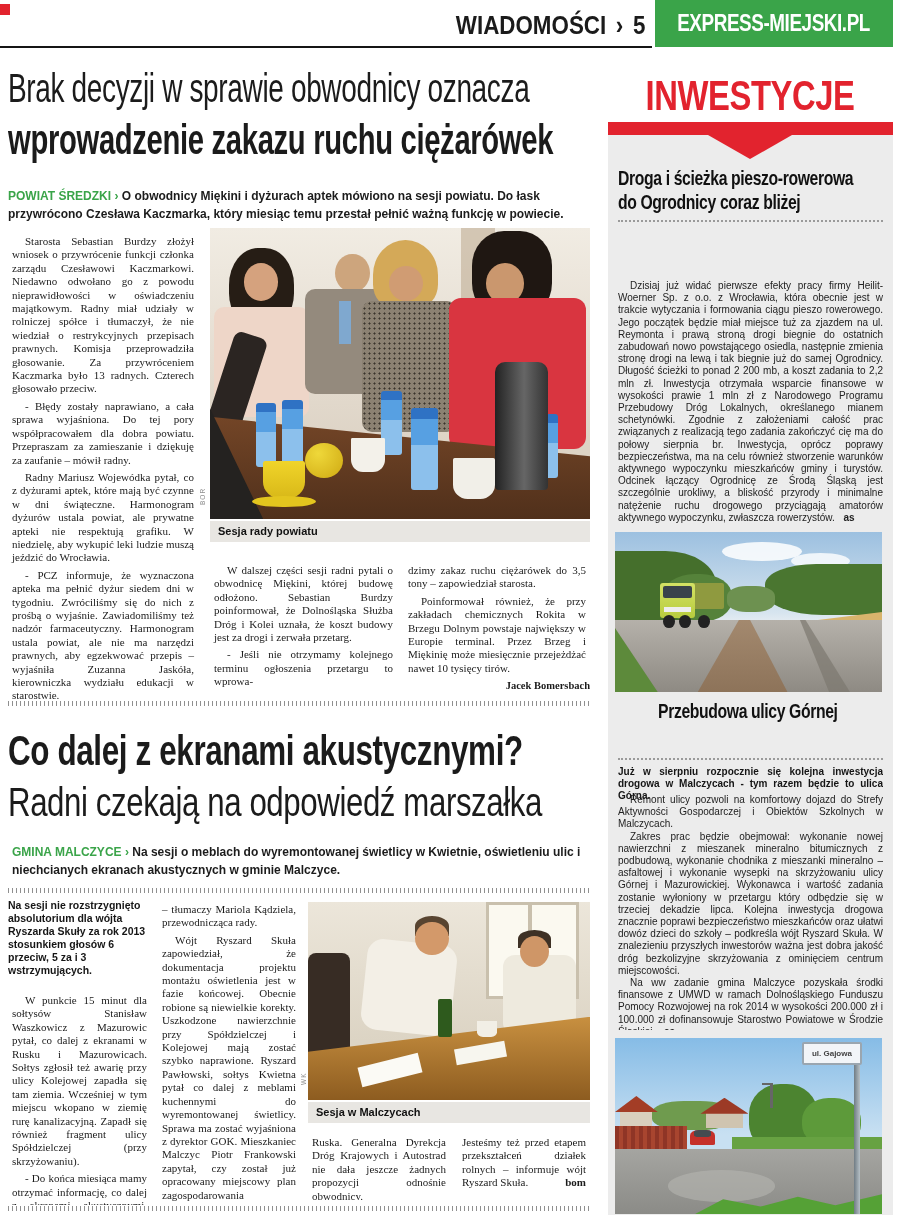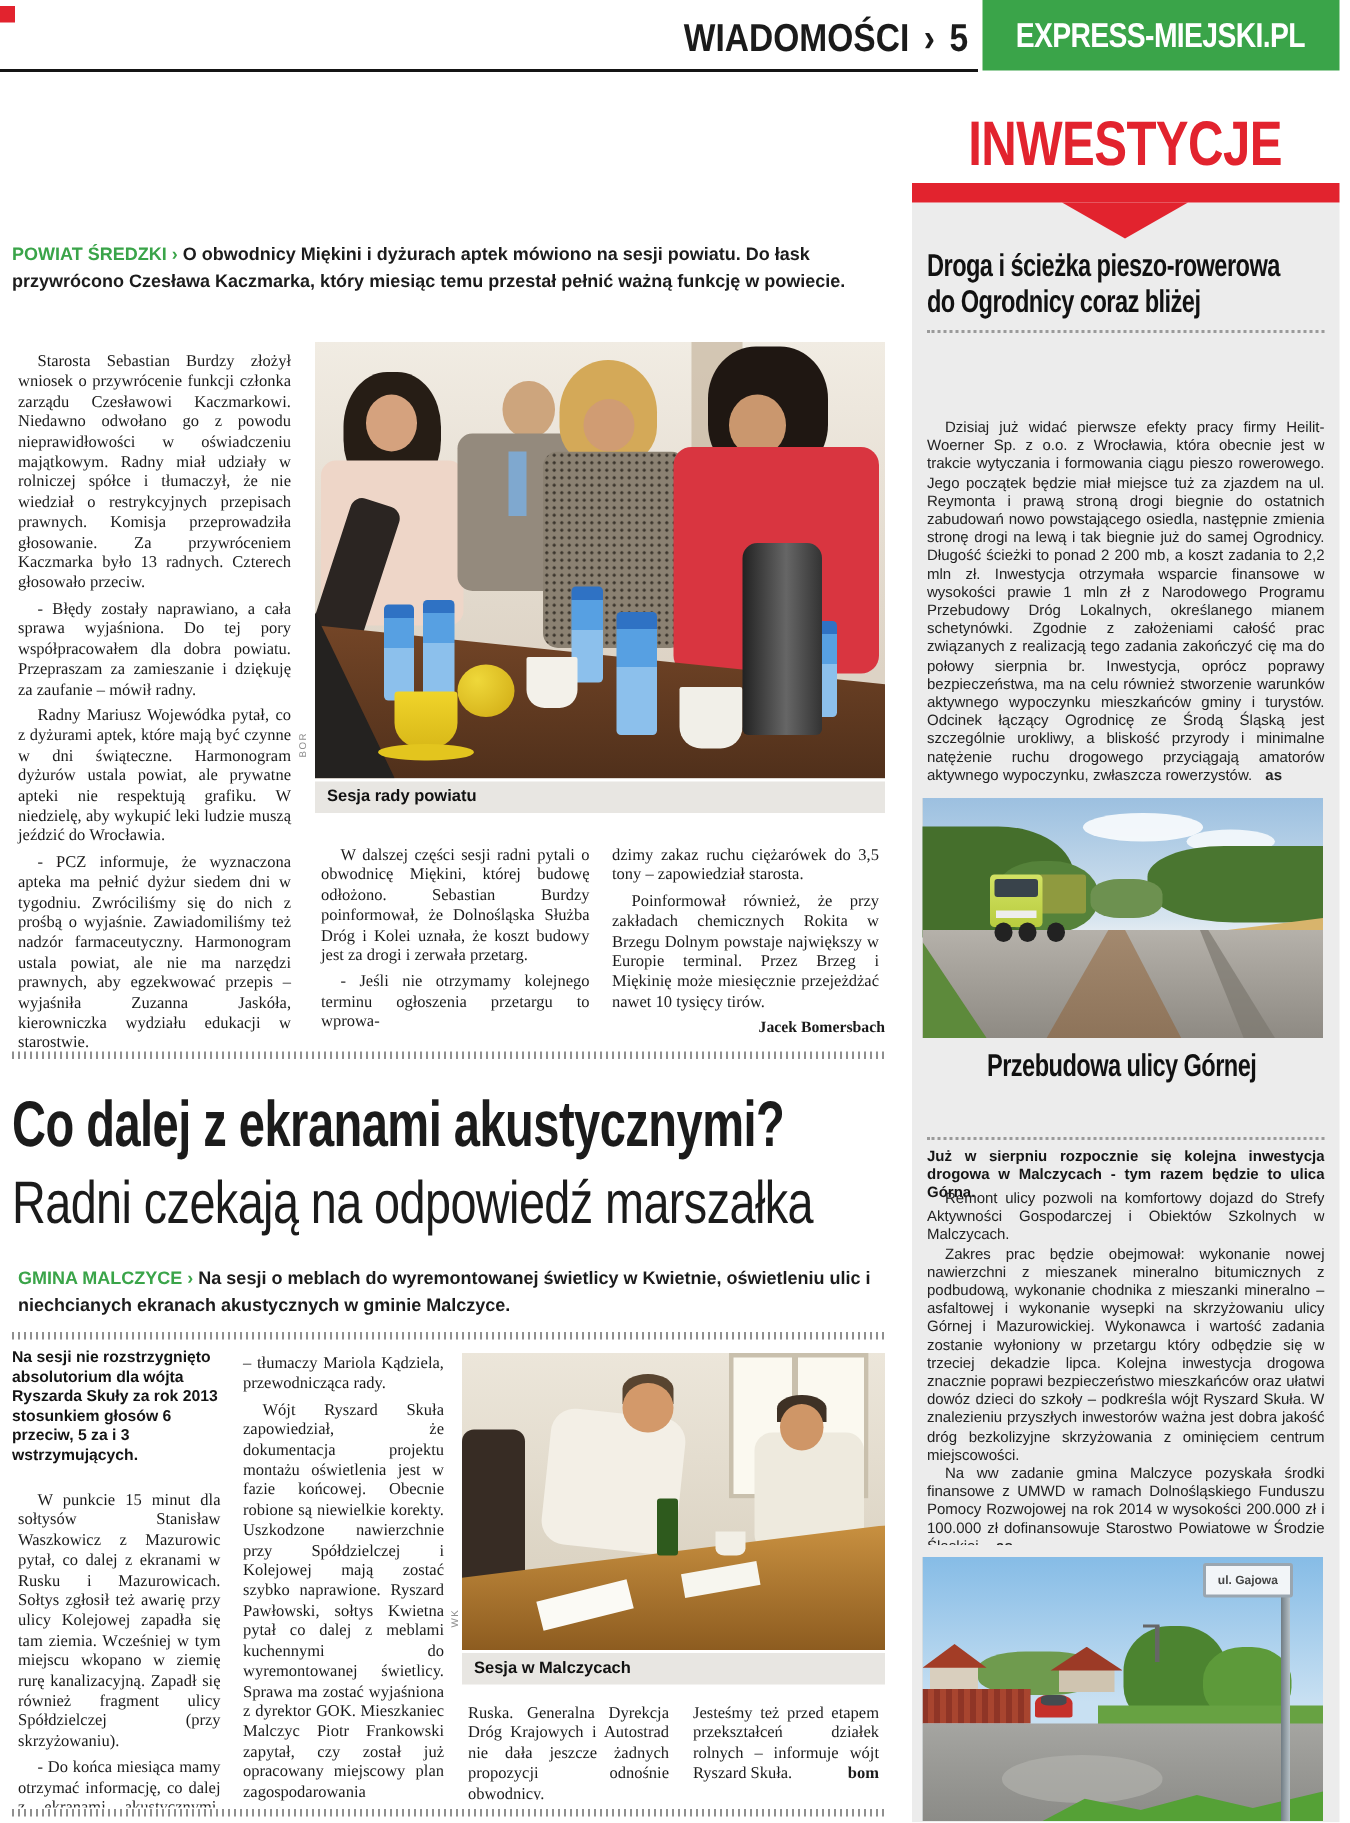--- a/index.html
+++ b/index.html
@@ -35,21 +35,25 @@
   <div class="abs" style="left:0;top:46px;width:652px;height:2px;background:#151515;"></div>
   <div class="abs" style="right:255px;top:10px;font-weight:bold;font-size:26px;transform:scaleX(.86);transform-origin:100% 50%;white-space:nowrap;">
     <span>WIADOMOŚCI</span>
     <span style="margin:0 4px;">›</span>
     <span>5</span>
   </div>
   <div class="abs" style="left:655px;top:0;width:238px;height:47px;background:var(--green);display:flex;align-items:center;justify-content:center;">
     <span class="hl" style="color:#fff;font-weight:bold;font-size:23px;transform:scaleX(.82);transform-origin:50% 50%;">EXPRESS-MIEJSKI.PL</span>
   </div>
 
-  <div class="abs lead" style="left:8px;top:160px;width:578px;">
+  <div class="abs" style="left:8px;top:66px;">
+    <span class="hl" style="font-size:40px;font-weight:400;transform:scaleX(.70);display:block;">Brak decyzji w sprawie obwodnicy oznacza</span>
+    <span class="hl" style="font-size:43px;font-weight:bold;transform:scaleX(.68);display:block;margin-top:4px;">wprowadzenie zakazu ruchu ciężarówek</span>
+  </div>
+  <div class="abs lead" style="left:8px;top:187px;width:578px;">
     <span class="kicker">POWIAT ŚREDZKI</span>
     <span class="kicker">›</span>
     <span>O obwodnicy Miękini i dyżurach aptek mówiono na sesji powiatu. Do łask przywrócono Czesława Kaczmarka, który miesiąc temu przestał pełnić ważną funkcję w powiecie.</span>
   </div>
 
   <div class="abs serif" style="left:8px;top:231px;width:190px;height:474px;">
     <p>Starosta Sebastian Burdzy złożył wniosek o przywrócenie funkcji członka zarządu Czesławowi Kaczmarkowi. Niedawno odwołano go z powodu nieprawidłowości w oświadczeniu majątkowym. Radny miał udziały w rolniczej spółce i tłumaczył, że nie wiedział o restrykcyjnych przepisach prawnych. Komisja przeprowadziła głosowanie. Za przywróceniem Kaczmarka było 13 radnych. Czterech głosowało przeciw.</p>
     <p>- Błędy zostały naprawiano, a cała sprawa wyjaśniona. Do tej pory współpracowałem dla dobra powiatu. Przepraszam za zamieszanie i dziękuję za zaufanie – mówił radny.</p>
     <p>Radny Mariusz Wojewódka pytał, co z dyżurami aptek, które mają być czynne w dni świąteczne. Harmonogram dyżurów ustala powiat, ale prywatne apteki nie respektują grafiku. W niedzielę, aby wykupić leki ludzie muszą jeździć do Wrocławia.</p>
     <p>- PCZ informuje, że wyznaczona apteka ma pełnić dyżur siedem dni w tygodniu. Zwróciliśmy się do nich z prośbą o wyjaśnie. Zawiadomiliśmy też nadzór farmaceutyczny. Harmonogram ustala powiat, ale nie ma narzędzi prawnych, aby egzekwować przepis – wyjaśniła Zuzanna Jaskóła, kierowniczka wydziału edukacji w starostwie.</p>

